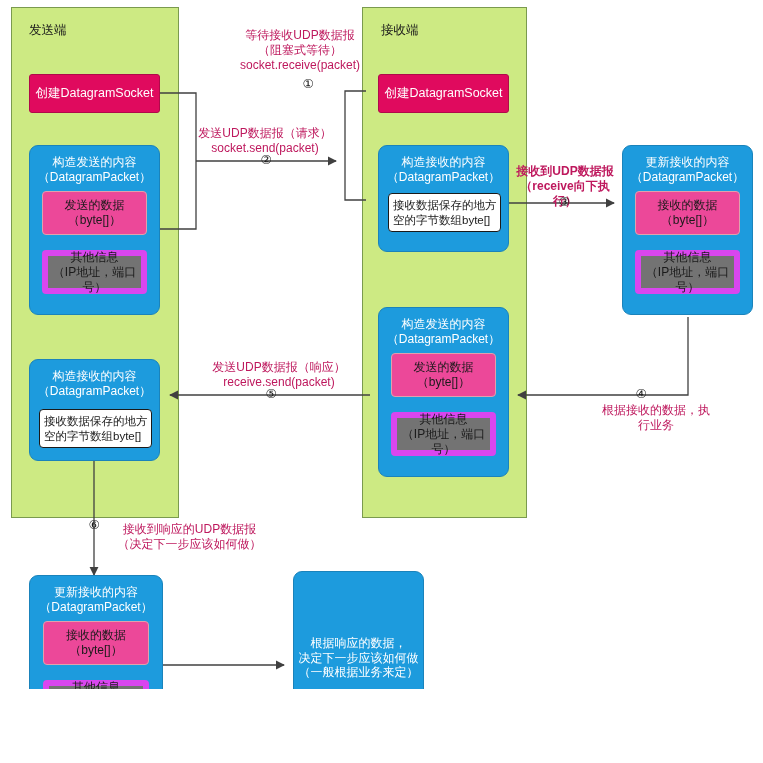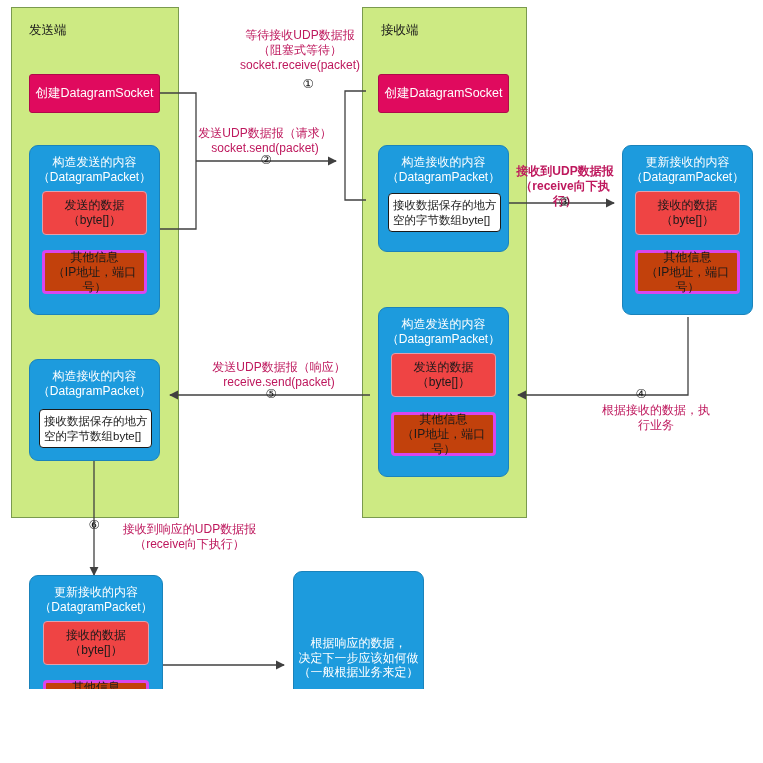--- a/index.html
+++ b/index.html
@@ -64,22 +64,22 @@
     display:flex;
     flex-direction:column;
     align-items:center;
     justify-content:center;
     text-align:center;
     font-size:12px;
     line-height:1.25;
     color:#1a1a1a;
     border-radius:4px;
   }
-  .inner-pink{ background:#ef4444; border:1px solid #e0a0ad; }
-  .inner-orange{ background:#c2410c; border:3px solid #d946ef; }
+  .inner-pink{ background:#ec4899; border:1px solid #e0a0ad; }
+  .inner-orange{ background:#737373; border:6px solid #d946ef; }
   .inner-white{
     background:#ffffff;
     border:1px solid #1a1a1a;
     border-radius:4px;
     align-items:flex-start;
     text-align:left;
     padding-left:4px;
     font-size:11.5px;
     line-height:1.22;
   }
@@ -251,18 +251,18 @@
 
   <div class="elabel" style="left:591px; top:403px; width:130px;">根据接收的数据，执
 行业务</div>
   <div class="num" style="left:633px; top:388px; width:16px;">④</div>
 
   <div class="elabel" style="left:204px; top:360px; width:150px;">发送UDP数据报（响应）
 receive.send(packet)</div>
   <div class="num" style="left:263px; top:388px; width:16px;">⑤</div>
 
   <div class="elabel" style="left:102px; top:522px; width:175px; text-align:center;">接收到响应的UDP数据报
-（receive向下执行）</div>
+（决定下一步应该如何做）</div>
   <div class="num" style="left:86px; top:519px; width:16px;">⑥</div>
 
   <div class="wm" style="left:652px; top:737px;">CSDN @M⿿⿿⿿ ⿿⿿.</div>
 
 </div>
 
 </body></html>

